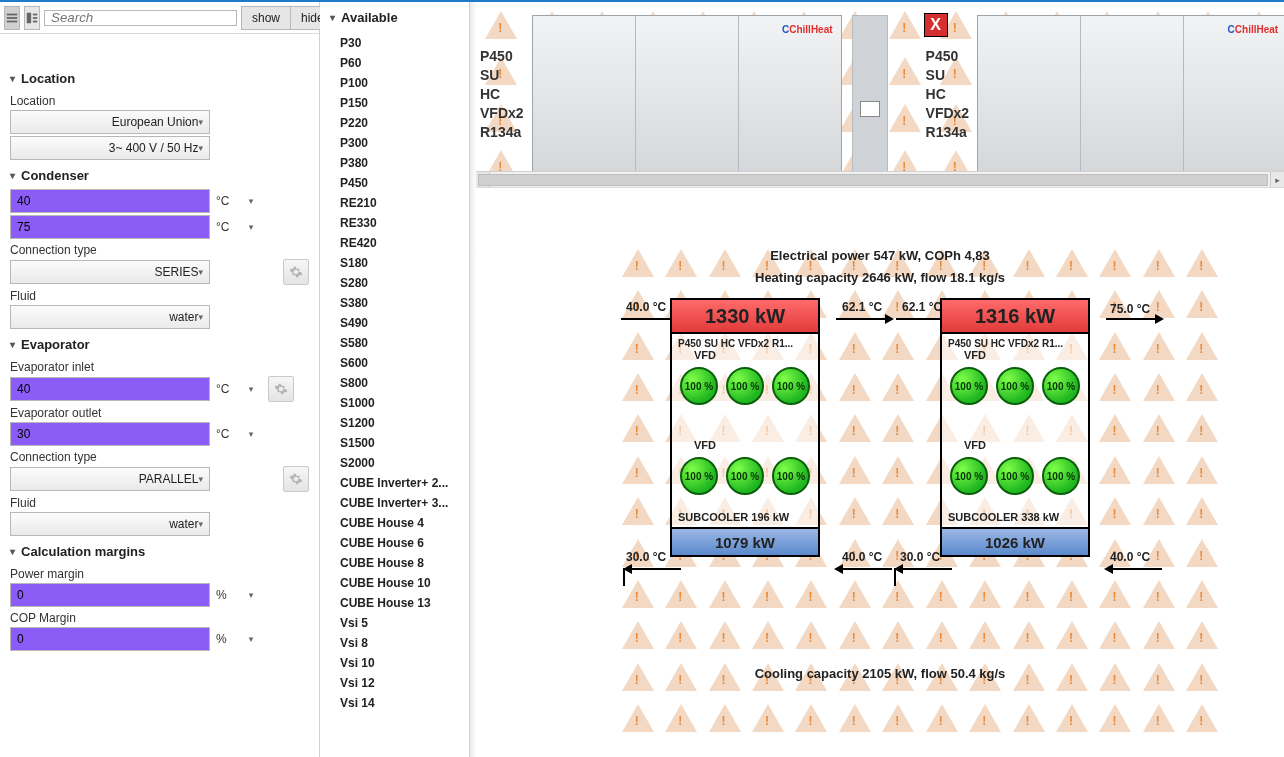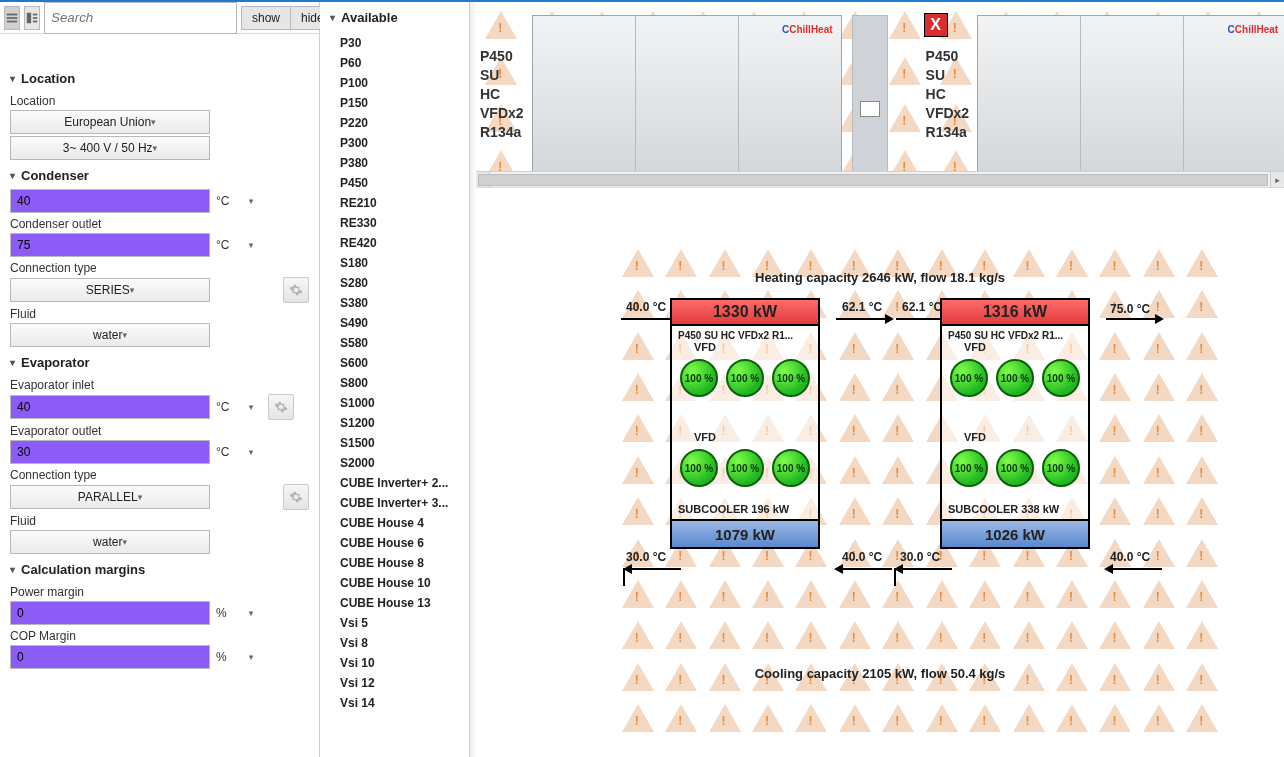--- a/index.html
+++ b/index.html
@@ -3,32 +3,32 @@
 <meta charset="utf-8">
 <style>
   html,body{margin:0;padding:0;font-family:"Segoe UI",Arial,sans-serif;font-size:12px;color:#222;background:#fff;height:100%;}
   *{box-sizing:border-box;}
   .app{display:flex;height:757px;width:1284px;border-top:2px solid #1f7acb;}
   
   .left-panel{width:320px;border-right:1px solid #d0d0d0;display:flex;flex-direction:column;background:#fff;}
   .toolbar{height:32px;display:flex;align-items:center;gap:4px;padding:4px;border-bottom:1px solid #d9d9d9;}
   .icon-btn{width:24px;height:24px;border:1px solid #b8b8b8;background:#e6e6e6;display:flex;align-items:center;justify-content:center;cursor:pointer;}
   .icon-btn.active{background:#d0d0d0;}
-  .search{flex:1;height:32px;border:1px solid #b8b8b8;padding:0 6px;font-style:italic;color:#888;}
+  .search{flex:1;height:16px;border:1px solid #b8b8b8;padding:0 6px;font-style:italic;color:#888;}
   .btn{height:24px;padding:0 10px;border:1px solid #b8b8b8;background:#e6e6e6;cursor:pointer;font-size:12px;display:flex;align-items:center;text-align:center;}
   .btn-group{display:flex;}
   .btn-group .btn+ .btn{border-left:none;}
   .panel-body{flex:1;overflow:auto;padding:0 10px 10px 10px;margin-top:29px;}
   .section-head{display:flex;align-items:center;font-weight:600;padding:8px 0 4px 0;font-size:13px;}
   .section-head::before{content:"▾";font-size:10px;margin-right:6px;color:#555;}
   .field-label{font-size:12px;color:#333;margin-top:4px;}
   .row{display:flex;align-items:center;gap:6px;margin-top:2px;}
   .input,.select{height:24px;border:1px solid #b8b8b8;padding:0 6px;background:#8b5cf6;font-size:12px;}
   .input{width:200px;}
-  .select{width:200px;display:flex;align-items:center;justify-content:center;background:linear-gradient(#fbfbfb,#eaeaea);cursor:pointer;}
+  .select{width:200px;display:flex;align-items:center;justify-content:flex-end;background:linear-gradient(#fbfbfb,#eaeaea);cursor:pointer;}
   .select::after{content:"▾";font-size:9px;color:#666;}
   .unit{width:22px;text-align:left;color:#333;}
   .mini-drop{width:14px;height:24px;display:flex;align-items:center;justify-content:center;border:1px solid transparent;cursor:pointer;color:#666;font-size:9px;}
   .gear{width:26px;height:26px;border:1px solid #c9c9c9;background:linear-gradient(#f6f6f6,#e4e4e4);display:flex;align-items:center;justify-content:center;cursor:pointer;margin-left:4px;border-radius:2px;}
   .gear svg{width:14px;height:14px;opacity:.55;}
   
   .avail-panel{width:150px;border-right:1px solid #d0d0d0;background:#fff;overflow:auto;position:relative;}
   .avail-head{display:flex;align-items:center;font-weight:600;padding:8px 10px;font-size:13px;background:#fff;}
   .avail-head::before{content:"▾";font-size:10px;margin-right:6px;color:#555;}
   .avail-list{padding:0 0 6px 16px;}
@@ -56,21 +56,21 @@
   .hscroll-thumb{position:absolute;top:2px;left:2px;height:12px;width:calc(100% - 18px);background:#d0d0d0;border:1px solid #bdbdbd;}
   .hscroll-arrow{position:absolute;top:0;bottom:0;width:14px;background:#e8e8e8;display:flex;align-items:center;justify-content:center;color:#666;font-size:9px;}
   .hscroll-arrow.left{left:0;border-right:1px solid #c8c8c8;}
   .hscroll-arrow.right{right:0;border-left:1px solid #c8c8c8;}
   
   .diagram{flex:1;position:relative;overflow:hidden;}
   .diagram .warn-bg{grid-template-columns:repeat(14,1fr);grid-template-rows:repeat(12,1fr);left:140px;right:60px;top:54px;bottom:18px;}
   .diag-title{position:absolute;left:0;right:0;text-align:center;font-weight:700;font-size:13px;}
   .units{position:absolute;top:110px;left:0;right:0;display:flex;justify-content:center;gap:120px;}
   .unit-block{width:150px;position:relative;}
-  .heat{height:28px;background:linear-gradient(#ff6a6a,#e23b3b);border:2px solid #000;display:flex;align-items:center;justify-content:center;font-size:16px;font-weight:700;}
+  .heat{height:36px;background:linear-gradient(#ff6a6a,#e23b3b);border:2px solid #000;display:flex;align-items:center;justify-content:center;font-size:20px;font-weight:700;}
   .body{border-left:2px solid #000;border-right:2px solid #000;background:rgba(255,255,255,.55);}
   .model{font-size:10px;font-weight:700;padding:4px 6px 0 6px;white-space:nowrap;overflow:hidden;text-overflow:ellipsis;}
   .vfd-label{font-size:11px;font-weight:700;padding:0 6px 4px 22px;}
   .circles{display:flex;justify-content:space-around;padding:2px 4px 10px 4px;}
   .circ{width:38px;height:38px;border-radius:50%;background:radial-gradient(circle at 30% 30%,#7fff4a,#1fb61f 70%);border:2px solid #0a5f0a;display:flex;align-items:center;justify-content:center;font-size:10px;font-weight:700;color:#063506;}
   .sub{font-size:11px;font-weight:700;padding:28px 6px 4px 6px;}
   .cool{height:30px;background:linear-gradient(#9cb8e6,#5a89cc);border:2px solid #000;display:flex;align-items:center;justify-content:center;font-size:15px;font-weight:700;}
   .temp{position:absolute;font-size:12px;font-weight:700;white-space:nowrap;}
   .arrow-line{position:absolute;height:2px;background:#000;}
   .arrow-line::after{content:"";position:absolute;top:-4px;width:0;height:0;border-top:5px solid transparent;border-bottom:5px solid transparent;}
@@ -121,21 +121,20 @@
             <span>3~ 400 V / 50 Hz</span>
           </div>
         </div>
 
       <div class="section-head">Condenser</div>
       <div class="row">
         <input class="input" value="40" style="">
         <span class="unit">°C</span>
         <span class="mini-drop">▾</span>
       </div>
-      <div class="field-label">Condenser outlet</div>
       <div class="row">
         <input class="input" value="75" style="">
         <span class="unit">°C</span>
         <span class="mini-drop">▾</span>
       </div>
       <div class="field-label">Connection type</div>
       <div class="row">
         <div class="select">
             <span>SERIES</span>
           </div>
@@ -989,20 +988,21 @@
           <span>
             <div class="warn-tri"></div>
           </span>
           <span>
             <div class="warn-tri"></div>
           </span>
           <span>
             <div class="warn-tri"></div>
           </span>
         </div>
+      <div class="diag-title" style="top:60px">Electrical power 547 kW, COPh 4,83</div>
       <div class="diag-title" style="top:82px">Heating capacity 2646 kW, flow 18.1 kg/s</div>
       <div class="diag-title" style="top:478px">Cooling capacity 2105 kW, flow 50.4 kg/s</div>
 
       <div class="temp" style="top:112px;left:150px">40.0 °C</div>
       <div class="arrow-line right" style="top:130px;left:145px;width:60px"></div>
       <div class="temp" style="top:112px;left:366px">62.1 °C</div>
       <div class="arrow-line right" style="top:130px;left:360px;width:56px"></div>
       <div class="temp" style="top:112px;left:426px">62.1 °C</div>
       <div class="arrow-line right" style="top:130px;left:420px;width:56px"></div>
       <div class="temp" style="top:114px;left:634px">75.0 °C</div>

